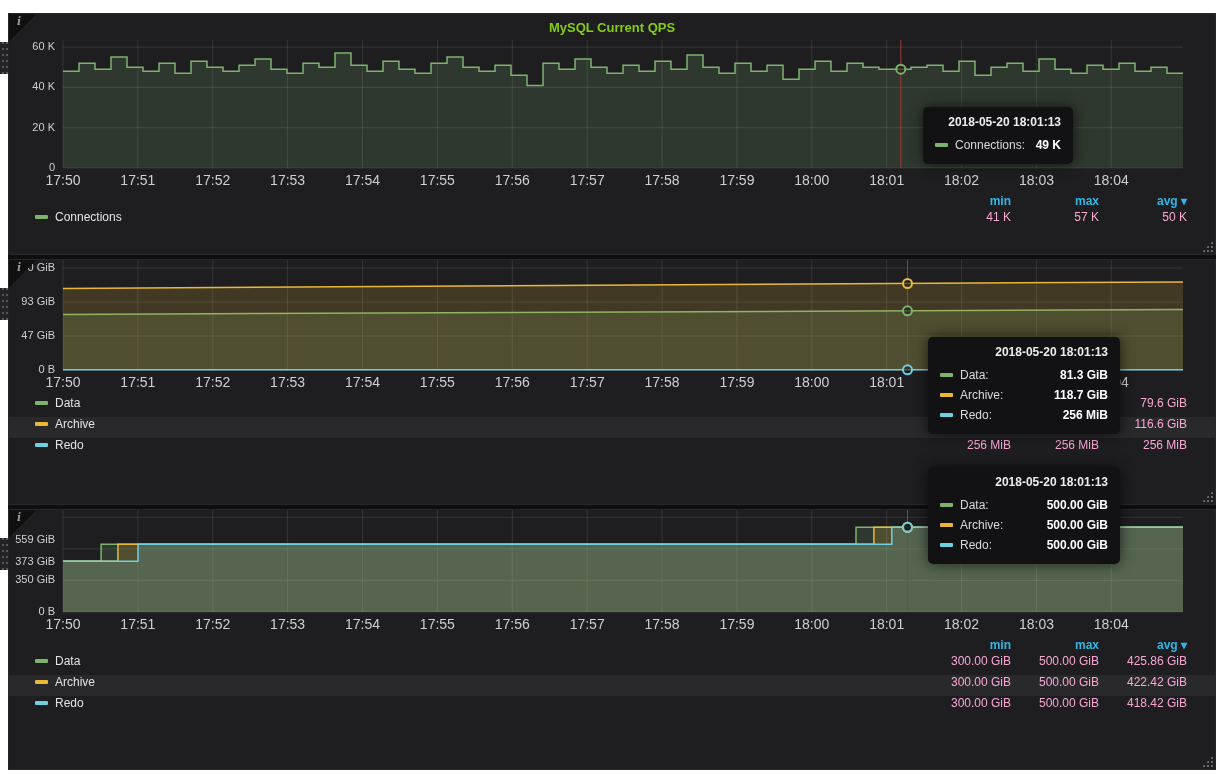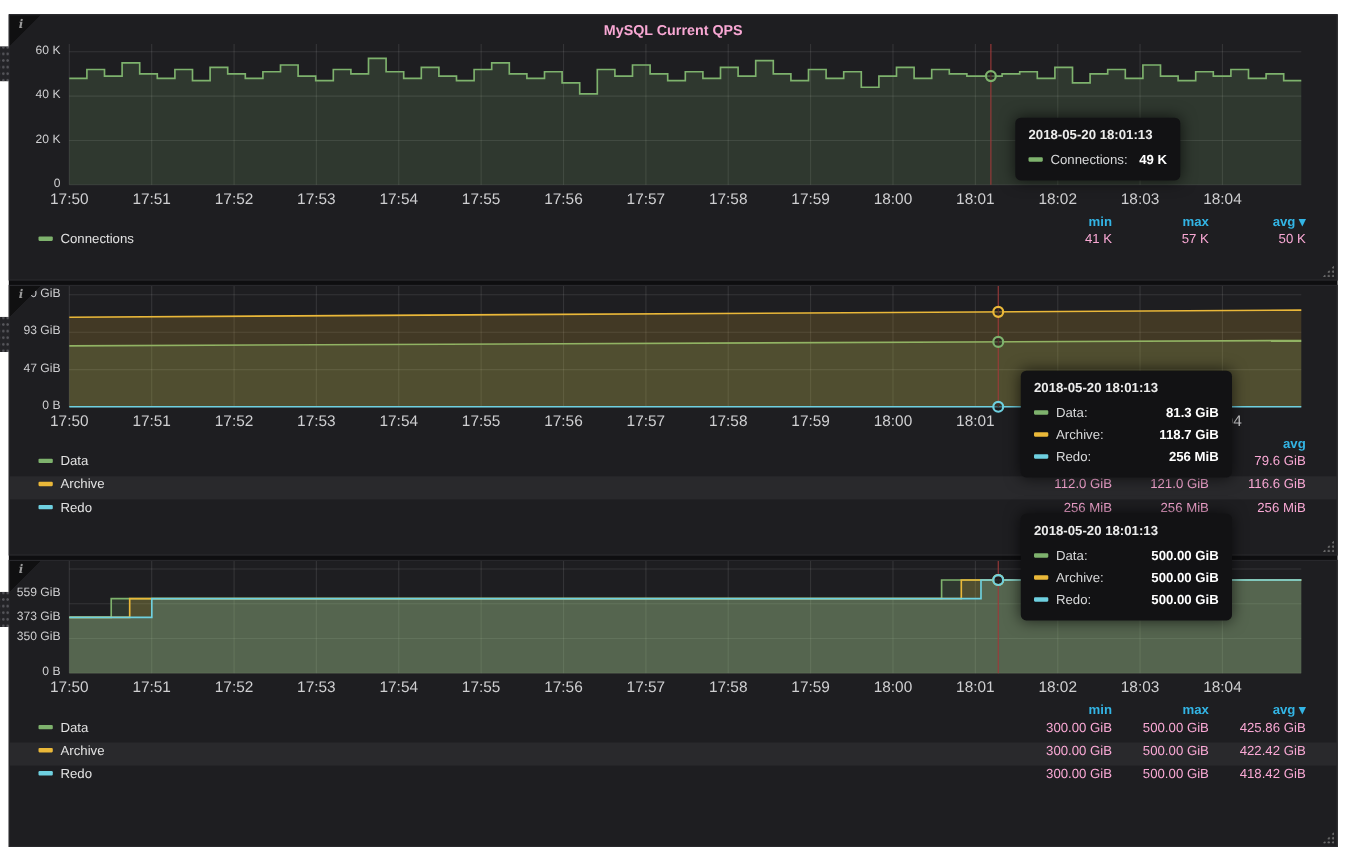--- a/index.html
+++ b/index.html
@@ -1,21 +1,21 @@
 <!DOCTYPE html>
 <html><head>
 <meta charset="utf-8">
 <style>
   html,body{margin:0;padding:0;}
   body{width:1224px;height:784px;background:#ffffff;font-family:"Liberation Sans",sans-serif;-webkit-font-smoothing:antialiased;}
   .dash{position:absolute;left:8px;top:13px;width:1208px;height:757px;background:#0e0e10;}
   .panel{position:relative;box-sizing:border-box;background:#1e1e21;border:1px solid #28282c;margin-bottom:4px;overflow:visible;}
   .p0{height:242px}.p1{height:246px}.p2{height:261px;margin-bottom:0}
   .panel header{height:26px;display:flex;align-items:center;justify-content:center;position:relative;}
-  .panel h2{margin:0;font-size:13px;font-weight:bold;color:#f9a8d4;cursor:pointer;}
+  .panel h2{margin:0;font-size:13px;font-weight:bold;color:#84cc16;cursor:pointer;}
   .corner{position:absolute;left:0;top:0;width:28px;height:28px;background:linear-gradient(135deg,#101011 49%,rgba(0,0,0,0) 50%);z-index:3;cursor:pointer;}
   .corner span{position:absolute;left:8px;top:1px;font:italic bold 11px "DejaVu Serif",serif;color:#9a9a9a;}
   .row-handle{position:absolute;left:-9px;top:28px;width:9px;height:32px;background:#232327;border-radius:0 2px 2px 0;background-image:radial-gradient(circle,#55555a 1px,rgba(0,0,0,0) 1.3px);background-size:4px 6px;background-position:1px 4px;cursor:grab;z-index:3;}
   .resize-handle{position:absolute;right:2px;bottom:2px;width:11px;height:11px;cursor:nwse-resize;background-image:radial-gradient(circle,#6b6b6b 1px,rgba(0,0,0,0) 1.2px);background-size:4px 4px;clip-path:polygon(100% 0,100% 100%,0 100%);z-index:3;}
   .plot-row{display:flex;align-items:flex-start;}
   .yaxis{position:relative;width:54px;flex:0 0 54px;}
   .ytick{position:absolute;right:8px;font-size:11px;color:#cfcfd1;white-space:nowrap;}
   .plotwrap{flex:1;margin-right:32px;position:relative;}
   svg.chart{display:block;overflow:visible;}
   svg .grid{stroke:rgba(255,255,255,0.10);stroke-width:1;}
@@ -29,21 +29,21 @@
   .leg-row{display:flex;align-items:flex-start;height:21px;padding:0 28px 0 26px;}
   .leg-row:nth-child(even){background:rgba(255,255,255,0.05);}
   .leg-label{display:flex;align-items:center;gap:7px;flex:1;font-size:12px;color:#e2e2e2;cursor:pointer;}
   .leg-label b{font-weight:normal;}
   .dash-ic{display:inline-block;width:13px;height:4px;border-radius:1px;}
   .leg-v{width:88px;text-align:right;font-size:12px;color:#f9a8d4;}
   .tooltip{position:absolute;background:#121214;border-radius:5px;padding:8px 12px 9px 12px;box-shadow:0 0 14px rgba(0,0,0,0.65);z-index:10;font-size:12px;color:#d8d9da;box-sizing:border-box;}
   .tt0{left:915px;top:94px;width:150px;}
   .tt1{left:920px;top:324px;width:192px;}
   .tt2{left:920px;top:454px;width:192px;}
-  .tt-time{font-weight:bold;text-align:left;margin-bottom:6px;color:#ececec;white-space:nowrap;}
+  .tt-time{font-weight:bold;text-align:right;margin-bottom:6px;color:#ececec;white-space:nowrap;}
   .tt-row{display:flex;align-items:center;gap:7px;height:20px;}
   .tt-row b{margin-left:auto;color:#ffffff;white-space:nowrap;}
 </style>
 </head>
 <body>
 
 <div class="dash">
 
   <section class="panel p0">
     <div class="row-handle"></div>
@@ -183,25 +183,20 @@
             <span class="xtick" style="left: 60.1714%;">17:59</span>
             <span class="xtick" style="left: 66.8571%;">18:00</span>
             <span class="xtick" style="left: 73.5429%;">18:01</span>
             <span class="xtick" style="left: 80.2286%;">18:02</span>
             <span class="xtick" style="left: 86.9143%;">18:03</span>
             <span class="xtick" style="left: 93.6%;">18:04</span>
           </div>
       </div>
     </div>
     <div class="legend">
-      <div class="leg-header">
-          <span class="leg-h">min</span>
-          <span class="leg-h">max</span>
-          <span class="leg-h">avg</span>
-        </div>
       <div class="leg-rows">
           <div class="leg-row">
             <span class="leg-label">
               <span class="dash-ic" style="background: rgb(126, 178, 109);"></span>
               <b>Data</b>
             </span>
             <span class="leg-v">76.3 GiB</span>
             <span class="leg-v">82.9 GiB</span>
             <span class="leg-v">79.6 GiB</span>
           </div>

